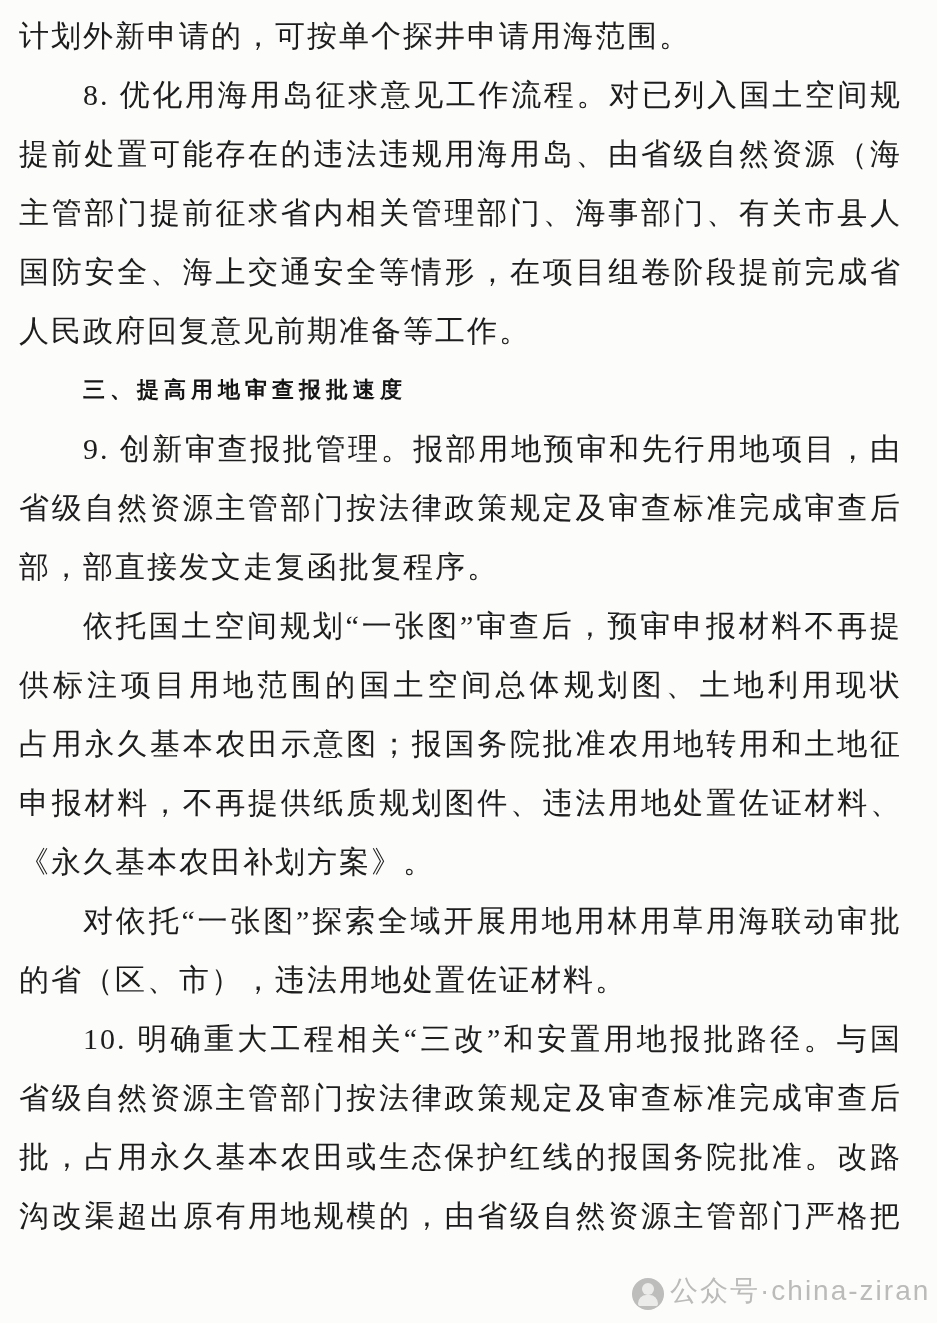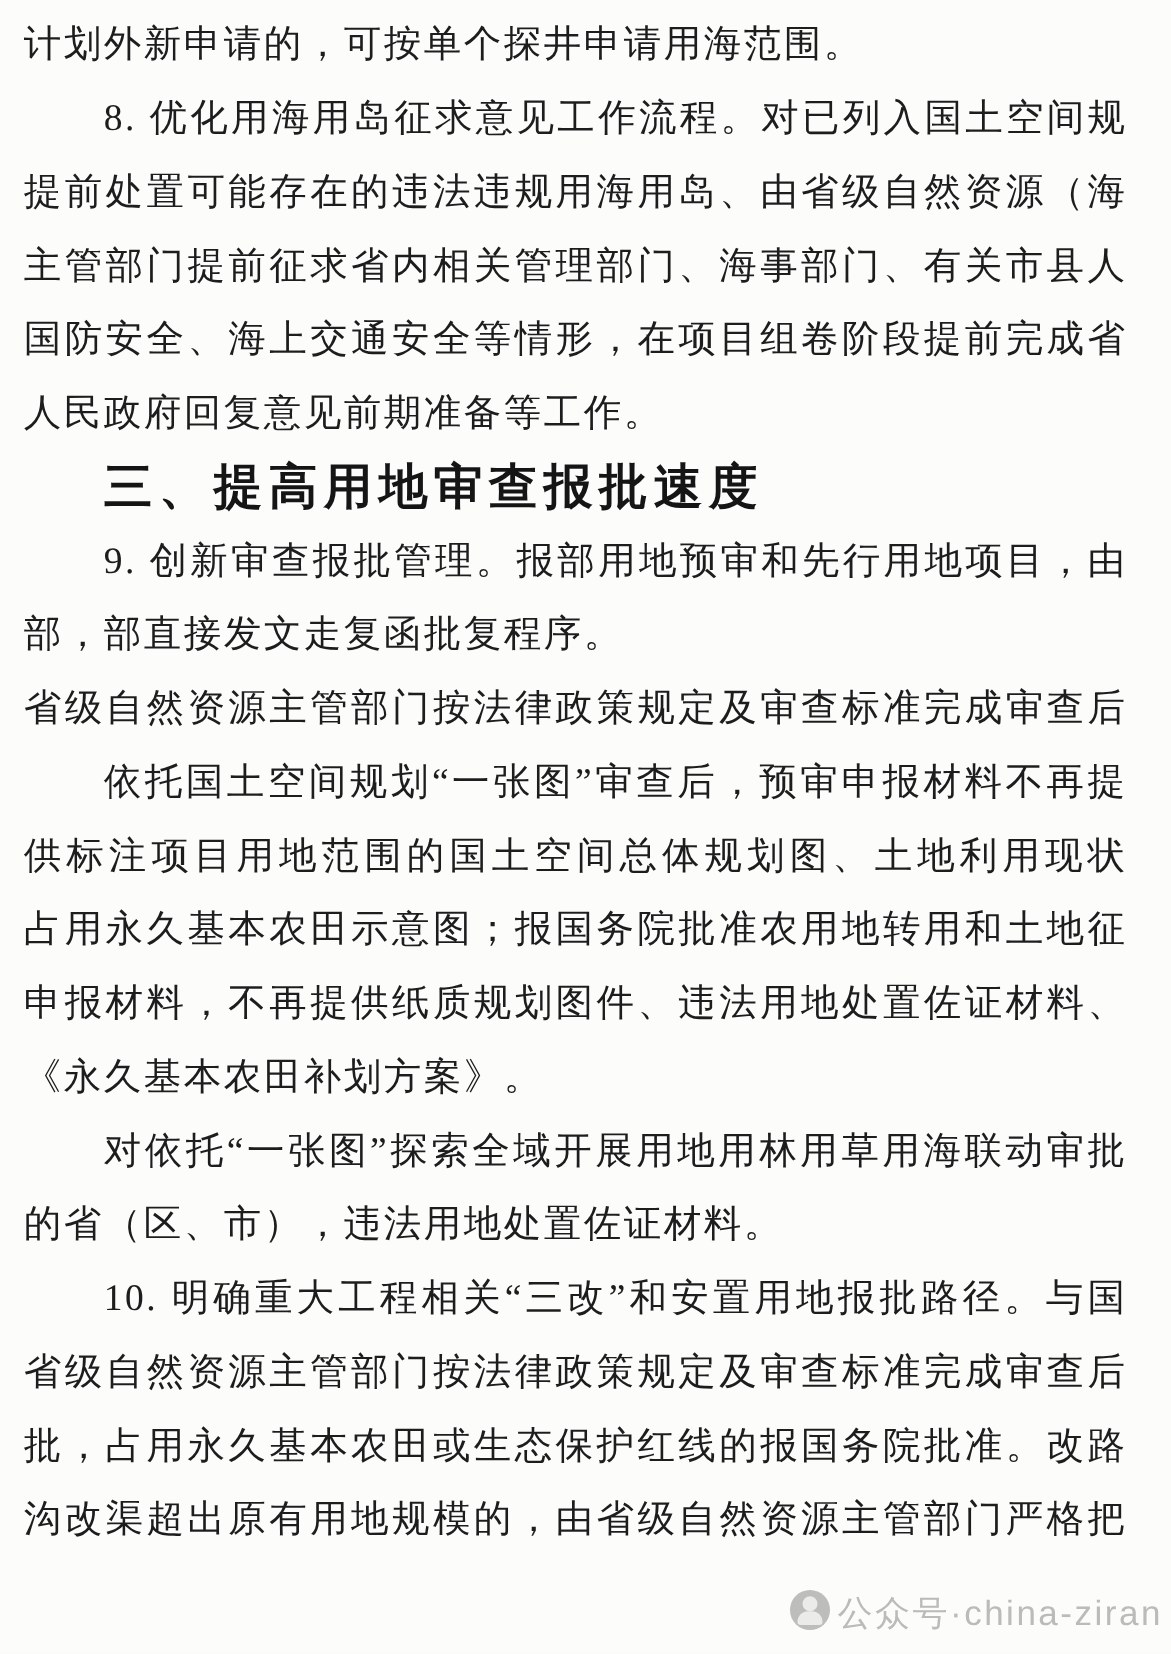--- a/index.html
+++ b/index.html
@@ -42,32 +42,32 @@
     text-align: left;
     letter-spacing: 2px;
   }
   
   .ind {
     padding-left: 64px;
   }
   .heading {
     font-family: "Liberation Sans", "DejaVu Sans", sans-serif;
     font-weight: bold;
-    font-size: 39px;
+    font-size: 22px;
     letter-spacing: 5px;
     color: #151515;
     text-align: left;
     text-align-last: left;
   }
   .watermark {
     position: absolute;
     left: 632px;
     top: 1272px;
     display: flex;
-    align-items: flex-start;
+    align-items: flex-end;
     gap: 6px;
     mix-blend-mode: multiply;
     pointer-events: none;
   }
   .wm-icon {
     width: 32px;
     height: 32px;
     border-radius: 50%;
     background: #aaaaaa;
     opacity: 0.75;
@@ -104,22 +104,22 @@
 
 <div class="page">
   <div class="ln end">计划外新申请的，可按单个探井申请用海范围。</div>
   <div class="ln j ind">8. 优化用海用岛征求意见工作流程。对已列入国土空间规</div>
   <div class="ln j">提前处置可能存在的违法违规用海用岛、由省级自然资源（海洋）</div>
   <div class="ln j">主管部门提前征求省内相关管理部门、海事部门、有关市县人民</div>
   <div class="ln j">国防安全、海上交通安全等情形，在项目组卷阶段提前完成省级</div>
   <div class="ln end">人民政府回复意见前期准备等工作。</div>
   <div class="ln heading ind">三、提高用地审查报批速度</div>
   <div class="ln j ind">9. 创新审查报批管理。报部用地预审和先行用地项目，由</div>
+  <div class="ln j">省级自然资源主管部门按法律政策规定及审查标准完成审查后报</div>
   <div class="ln end">部，部直接发文走复函批复程序。</div>
-  <div class="ln j">省级自然资源主管部门按法律政策规定及审查标准完成审查后报</div>
   <div class="ln j ind">依托国土空间规划“一张图”审查后，预审申报材料不再提</div>
   <div class="ln j">供标注项目用地范围的国土空间总体规划图、土地利用现状图、</div>
   <div class="ln j">占用永久基本农田示意图；报国务院批准农用地转用和土地征收</div>
   <div class="ln j">申报材料，不再提供纸质规划图件、违法用地处置佐证材料、</div>
   <div class="ln end">《永久基本农田补划方案》。</div>
   <div class="ln j ind">对依托“一张图”探索全域开展用地用林用草用海联动审批</div>
   <div class="ln end">的省（区、市），违法用地处置佐证材料。</div>
   <div class="ln j ind">10. 明确重大工程相关“三改”和安置用地报批路径。与国</div>
   <div class="ln j">省级自然资源主管部门按法律政策规定及审查标准完成审查后报</div>
   <div class="ln j">批，占用永久基本农田或生态保护红线的报国务院批准。改路改</div>

